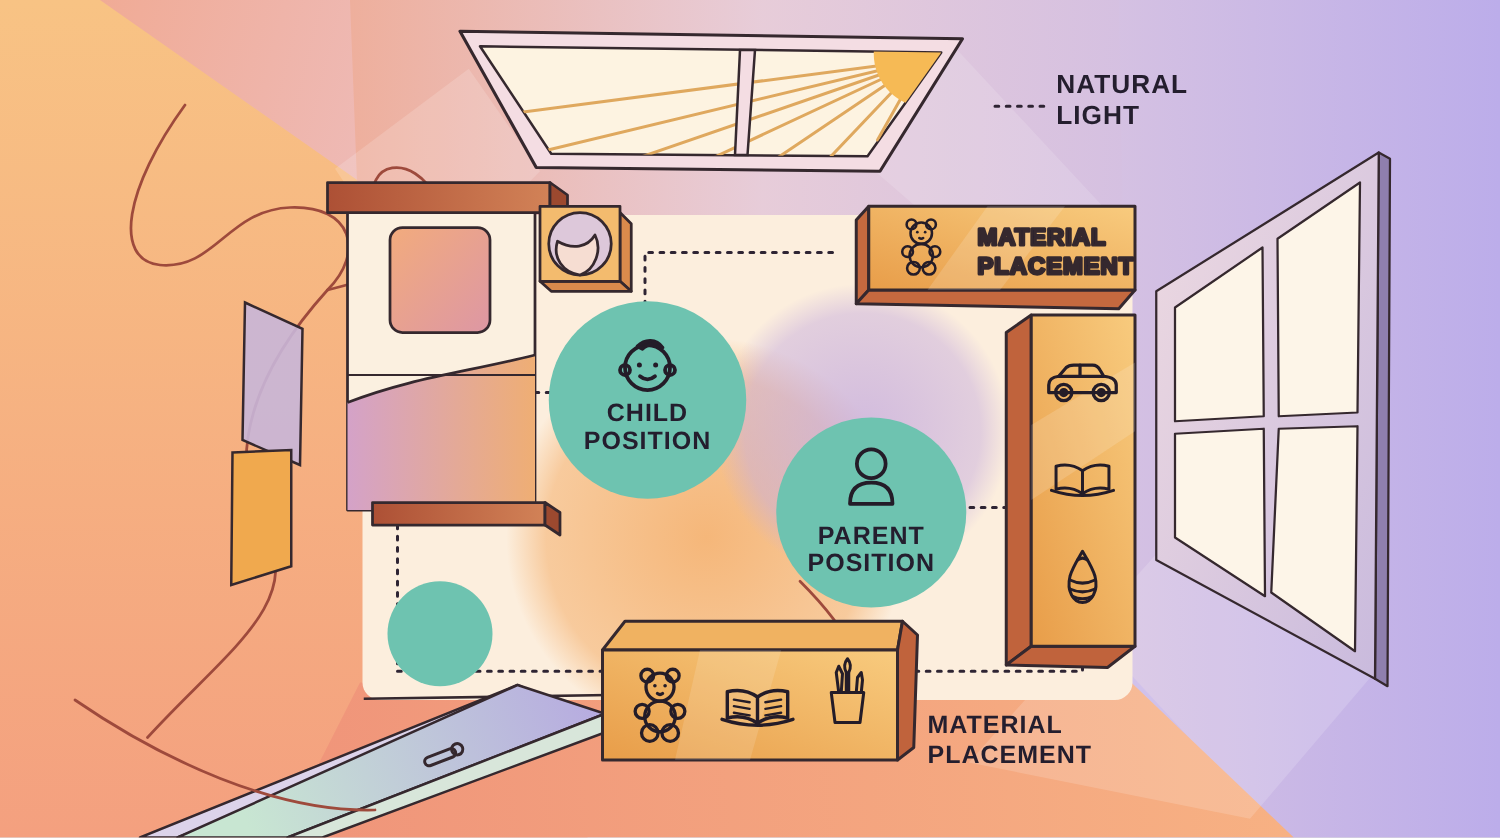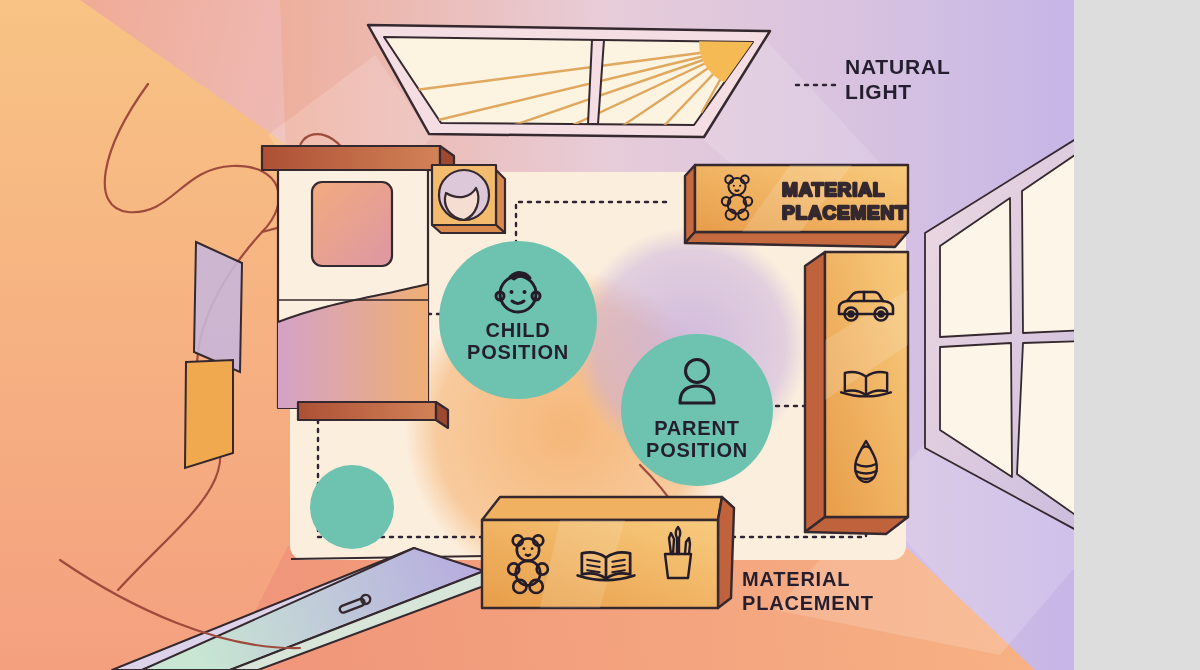--- a/index.html
+++ b/index.html
@@ -1,16 +1,16 @@
 <!DOCTYPE html>
 <html><head>
 <meta charset="utf-8">
 <style>
   html,body{margin:0;padding:0;background:#ddd;}
-  .stage{width:1074px;height:670px;position:relative;overflow:hidden;
+  .stage{width:1200px;height:670px;position:relative;overflow:hidden;
          font-family:"Liberation Sans",sans-serif;}
   svg{display:block;}
   text{font-family:"Liberation Sans",sans-serif;font-weight:bold;
        fill:#241e2e;letter-spacing:0.8px;}
   .lbl-lg{font-size:21px;}
   .lbl-md{font-size:20px;}
   .lbl-box{font-size:19px;}
 </style>
 </head>
 <body>

